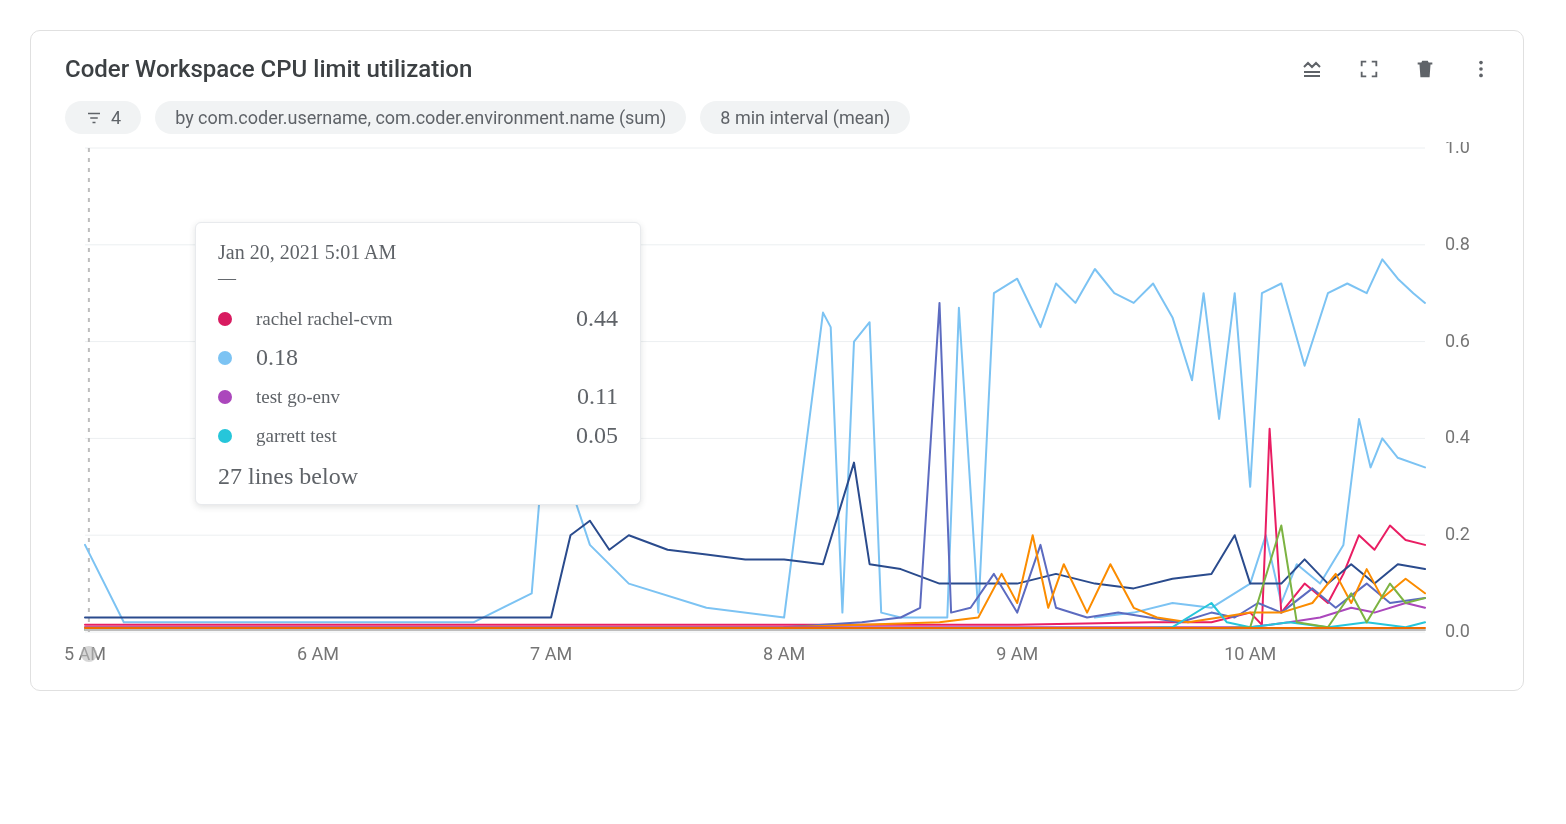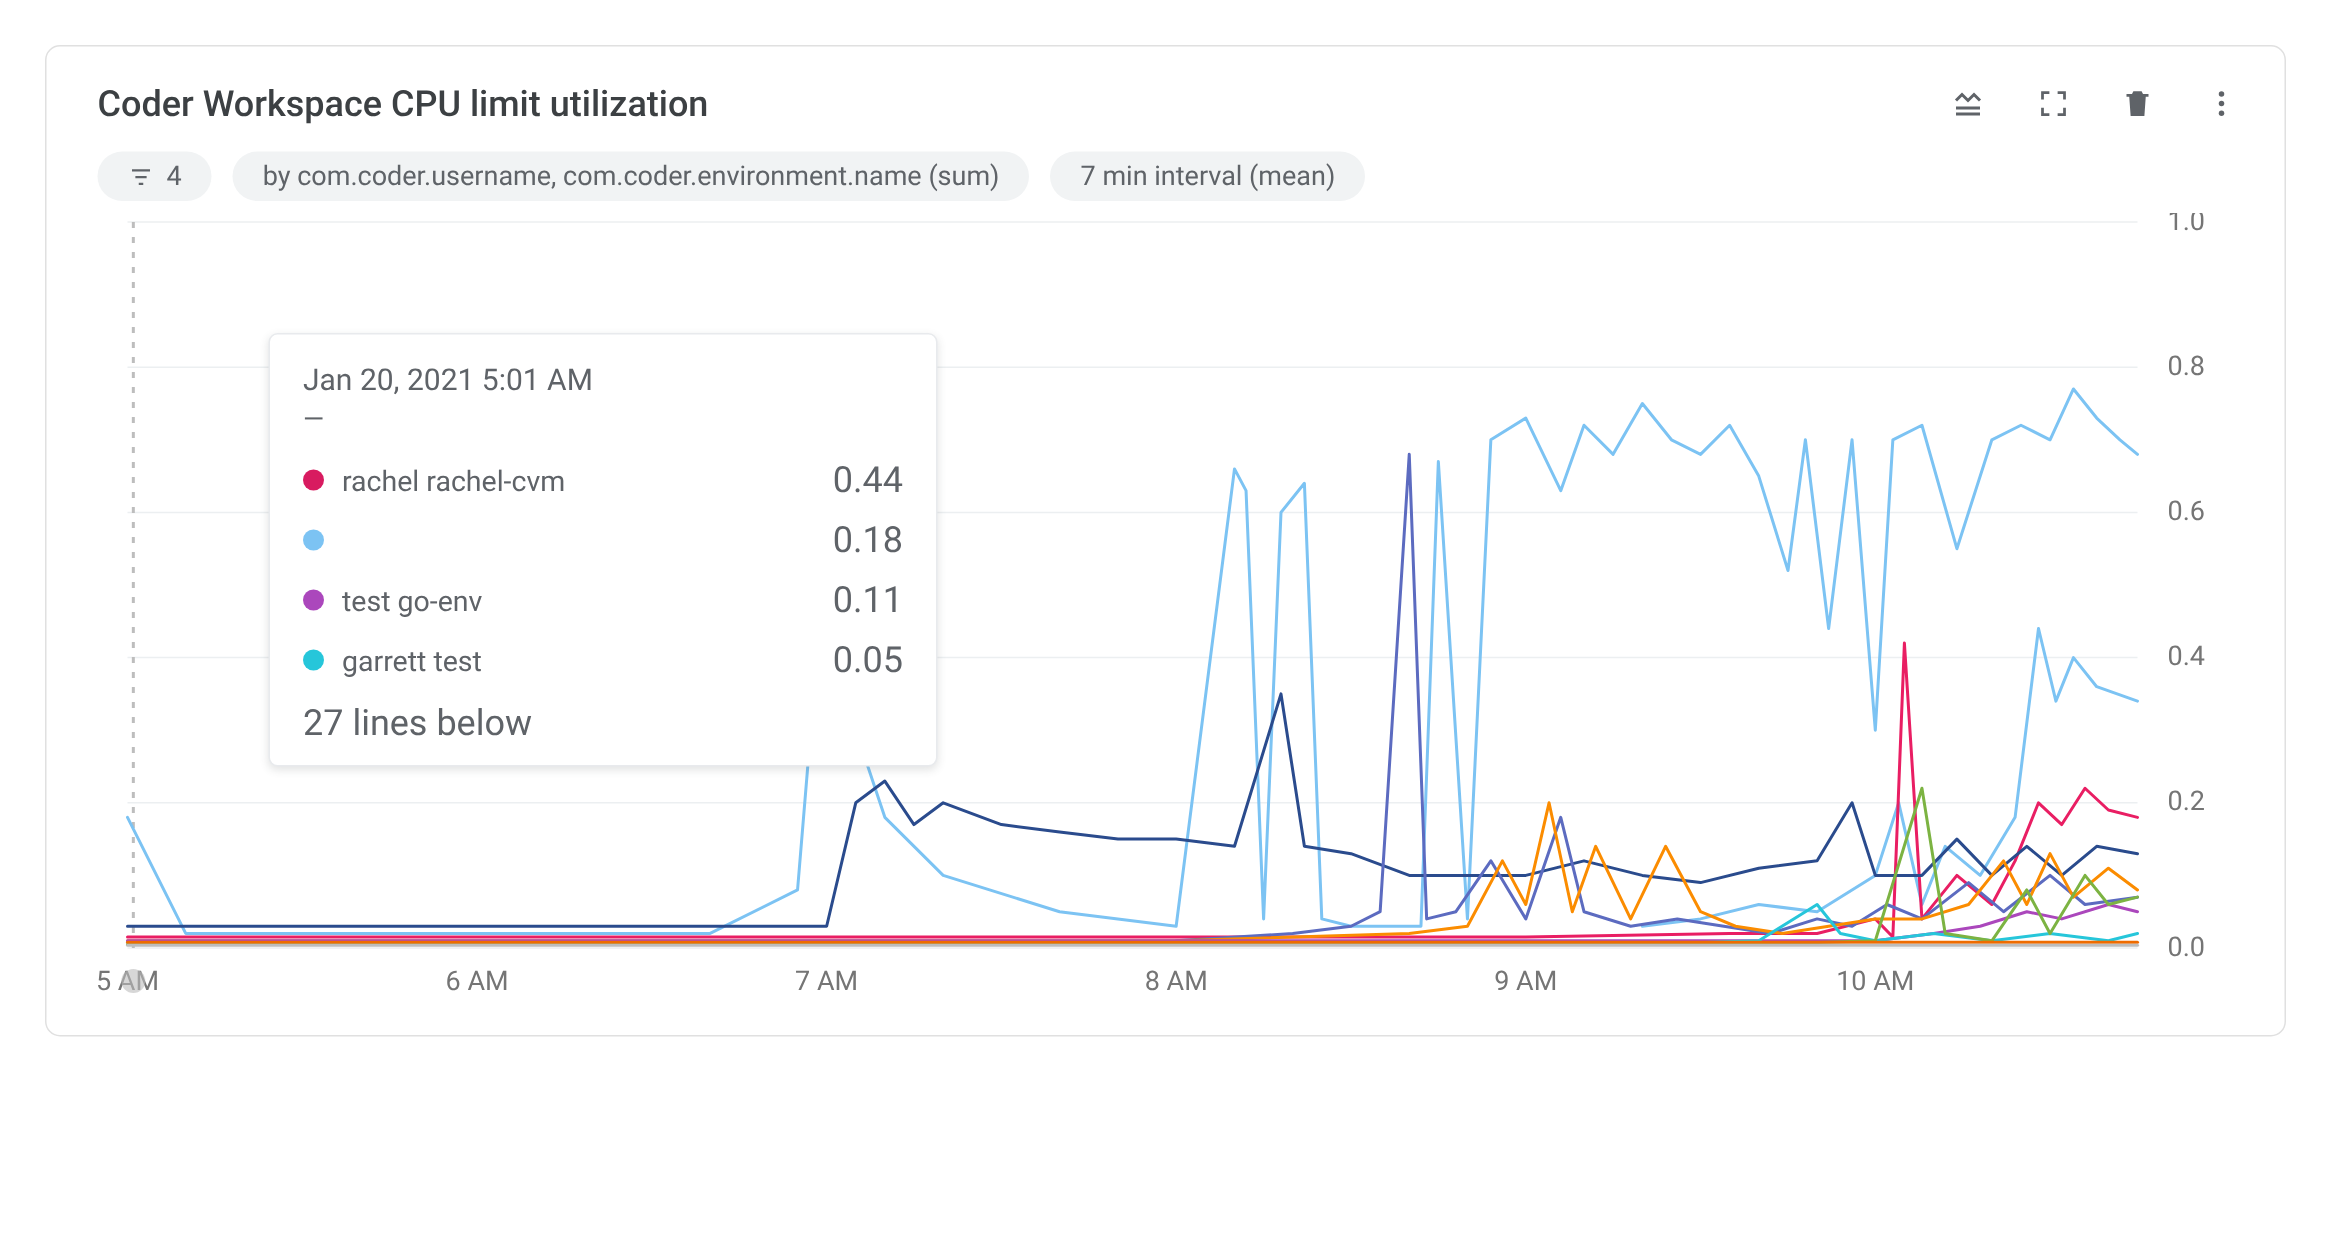--- a/index.html
+++ b/index.html
@@ -67,45 +67,45 @@
   .chart-wrap {
     position: relative;
     width: 100%;
     height: 530px;
   }
   .chart-wrap svg {
     display: block;
   }
   .tooltip {
     position: absolute;
-    left: 114px;
+    left: 130px;
     top: 80px;
     width: 400px;
     background: #fff;
     border: 1px solid #e8eaed;
     border-radius: 6px;
     box-shadow: 0 2px 6px rgba(60,64,67,0.15);
     padding: 18px 22px 14px 22px;
     font-size: 18px;
     color: #5f6368;
+    font-family: Liberation Serif, serif;
   }
   .tooltip .tt-date {
     font-size: 20px;
     margin-bottom: 4px;
   }
   .tooltip .tt-dash {
     font-size: 18px;
     margin-bottom: 10px;
   }
   .tooltip .tt-row {
     display: flex;
     align-items: center;
-    gap: 12px;
+    gap: 24px;
     padding: 6px 0;
-    justify-content: space-between;
   }
   .tooltip .tt-dot {
     width: 14px;
     height: 14px;
     border-radius: 50%;
     flex: 0 0 auto;
   }
   .tooltip .tt-label {
     flex: 1 1 auto;
     font-size: 19px;
@@ -166,21 +166,21 @@
           <line x1="7" y1="12" x2="17" y2="12" stroke="#5f6368" stroke-width="2"></line>
           <line x1="10" y1="18" x2="14" y2="18" stroke="#5f6368" stroke-width="2"></line>
         </svg>
       </span>
       <span>4</span>
     </div>
     <div class="chip">
       <span>by com.coder.username, com.coder.environment.name (sum)</span>
     </div>
     <div class="chip">
-      <span>7 min interval (mean)</span>
+      <span>8 min interval (mean)</span>
     </div>
   </div>
 
   <div class="chart-wrap">
     <svg id="chart-svg" width="1440" height="530">
         <line x1="20" y1="490" x2="1360" y2="490" stroke="#eceff1" stroke-width="1"></line>
         <text x="1380" y="495" class="axis-label">0.0</text>
         <line x1="20" y1="393.20000000000005" x2="1360" y2="393.20000000000005" stroke="#eceff1" stroke-width="1"></line>
         <text x="1380" y="398.20000000000005" class="axis-label">0.2</text>
         <line x1="20" y1="296.4" x2="1360" y2="296.4" stroke="#eceff1" stroke-width="1"></line>

